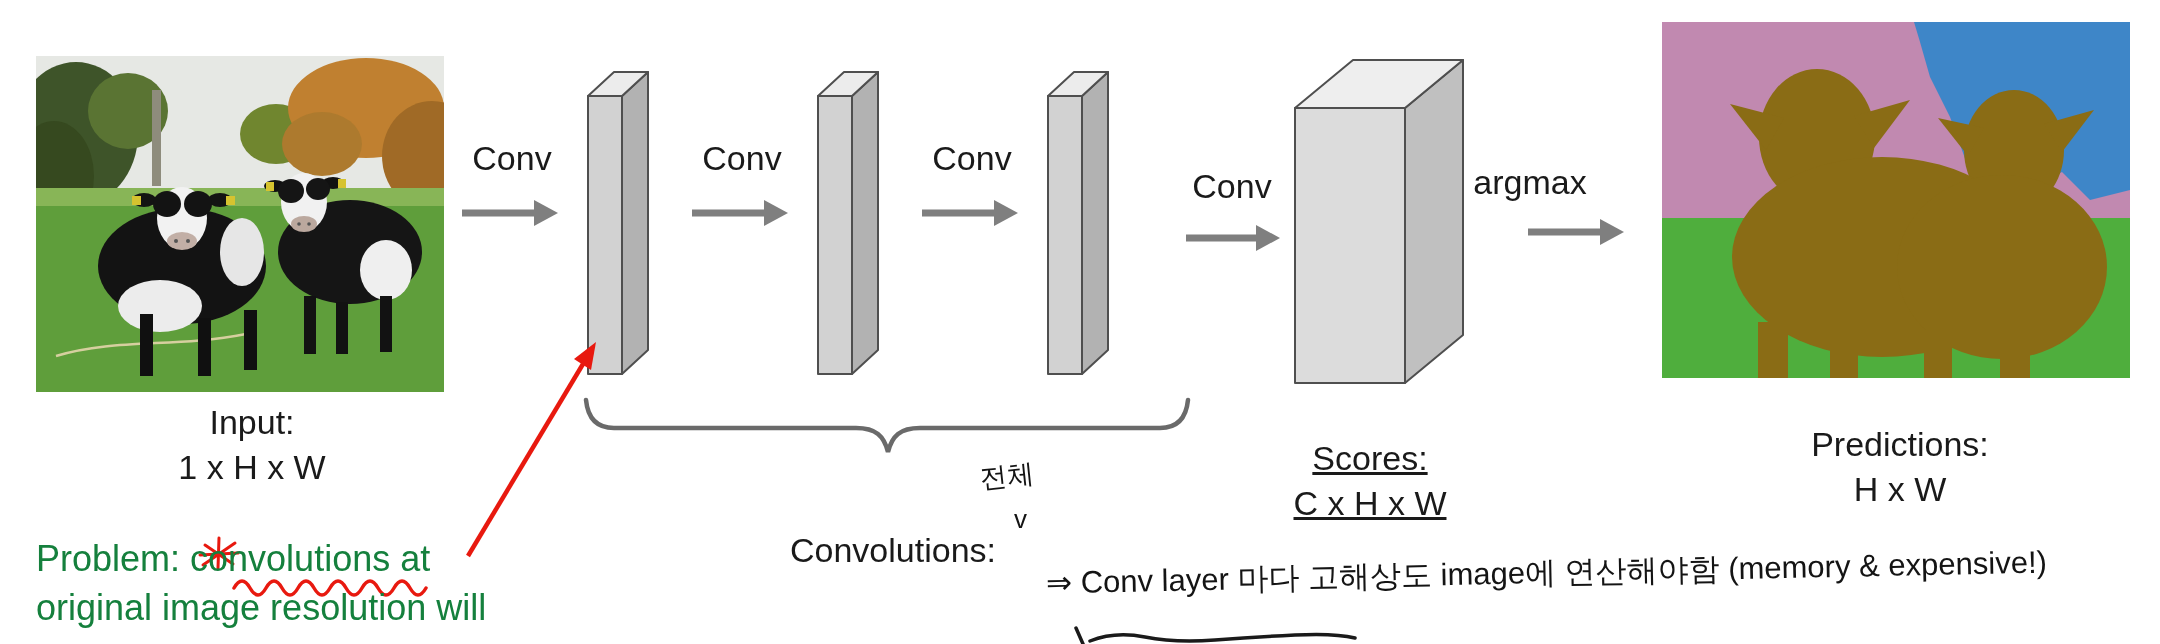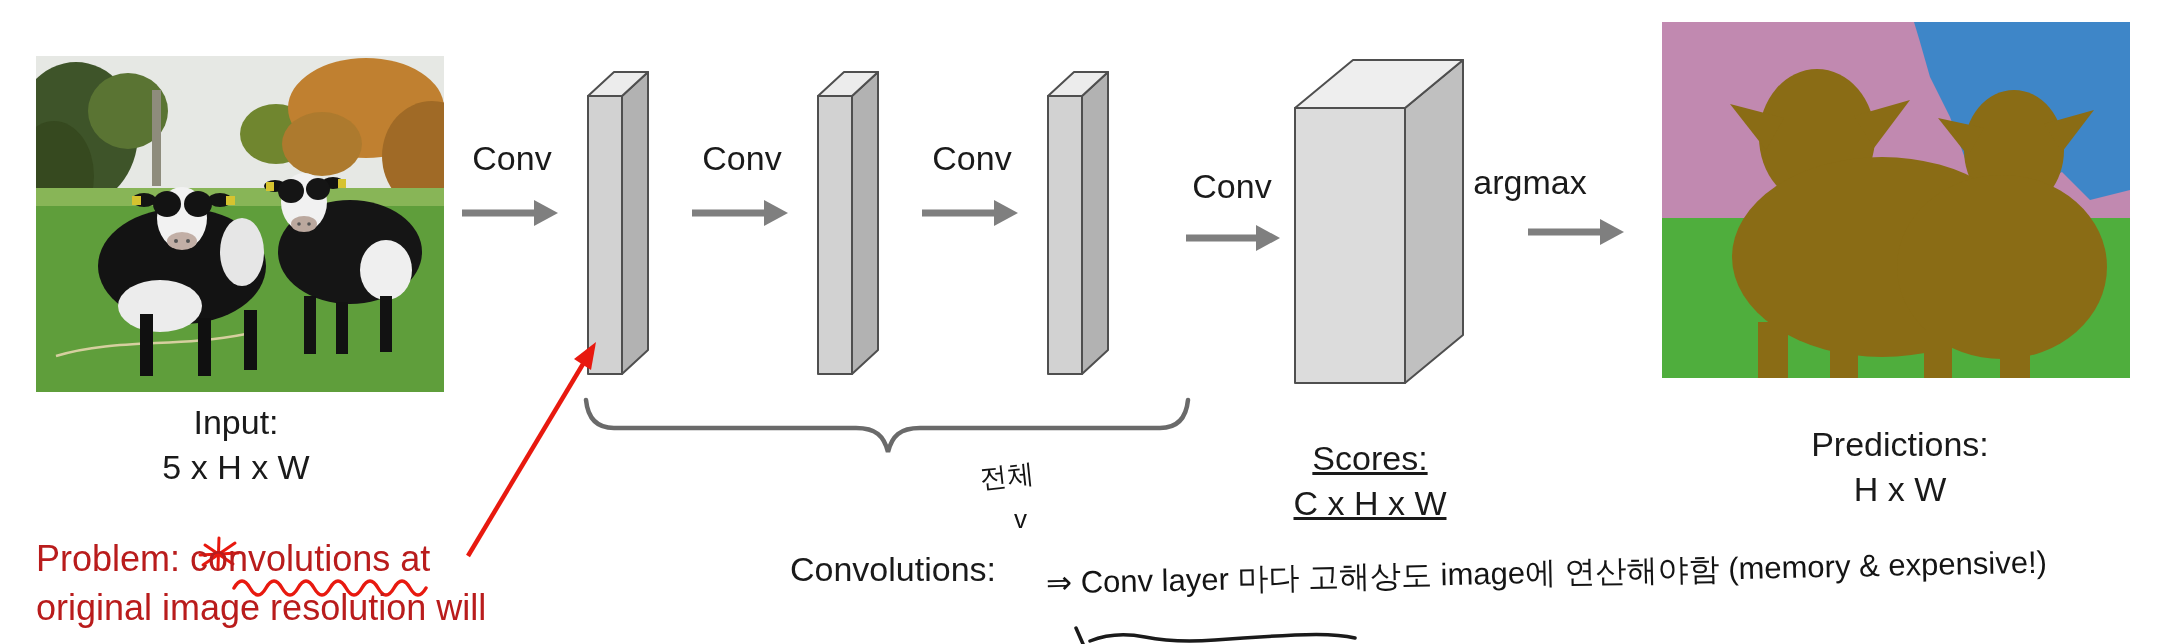--- a/index.html
+++ b/index.html
@@ -170,40 +170,40 @@
       <path d="M1090,641 q25,-10 55,-4 t70,3 t80,-5 t60,3"></path>
     </g>
   </svg>
 
   <div class="lbl fs34" style="left:452px; top:136px; width:120px;">Conv</div>
   <div class="lbl fs34" style="left:682px; top:136px; width:120px;">Conv</div>
   <div class="lbl fs34" style="left:912px; top:136px; width:120px;">Conv</div>
   <div class="lbl fs34" style="left:1172px; top:164px; width:120px;">Conv</div>
   <div class="lbl fs34" style="left:1450px; top:160px; width:160px;">argmax</div>
 
-  <div class="lbl fs34" style="left:76px; top:400px; width:320px;">
+  <div class="lbl fs34" style="left:92px; top:400px; width:320px;">
     <span class="line">Input:</span>
-    <span class="line">5 x H x W</span>
+    <span class="line">1 x H x W</span>
   </div>
 
   <div class="lbl fs34" style="left:1235px; top:436px; width:270px;text-decoration:underline;">
     <span class="line">Scores:</span>
     <span class="line">C x H x W</span>
   </div>
 
   <div class="lbl fs34" style="left:1730px; top:422px; width:340px;">
     <span class="line">Predictions:</span>
     <span class="line">H x W</span>
   </div>
 
-  <div class="lbl fs34" style="left:738px; top:547px; width:310px;">
+  <div class="lbl fs34" style="left:738px; top:528px; width:310px;">
     <span class="line">Convolutions:</span>
   </div>
 
-  <div class="red-note" style="left: 36px; top: 534px; color: #b91c1c;">
+  <div class="red-note" style="left: 36px; top: 534px; color: #15803d;">
     <span class="line" style="display:block;">Problem: convolutions at</span>
     <span class="line" style="display:block;text-align:right;">original image resolution will</span>
   </div>
 
   <div class="hw" style="left:980px; top:458px; font-size:27px; transform:rotate(-6deg);">전체</div>
   <div class="hw" style="left:1014px; top:504px; font-size:26px;">v</div>
   <div class="hw" style="left:1046px; top:552px; font-size:31px; transform:rotate(-1.2deg);">⇒ Conv layer 마다 고해상도 image에 연산해야함 (memory &amp; expensive!)</div>
 
 </div>
 

